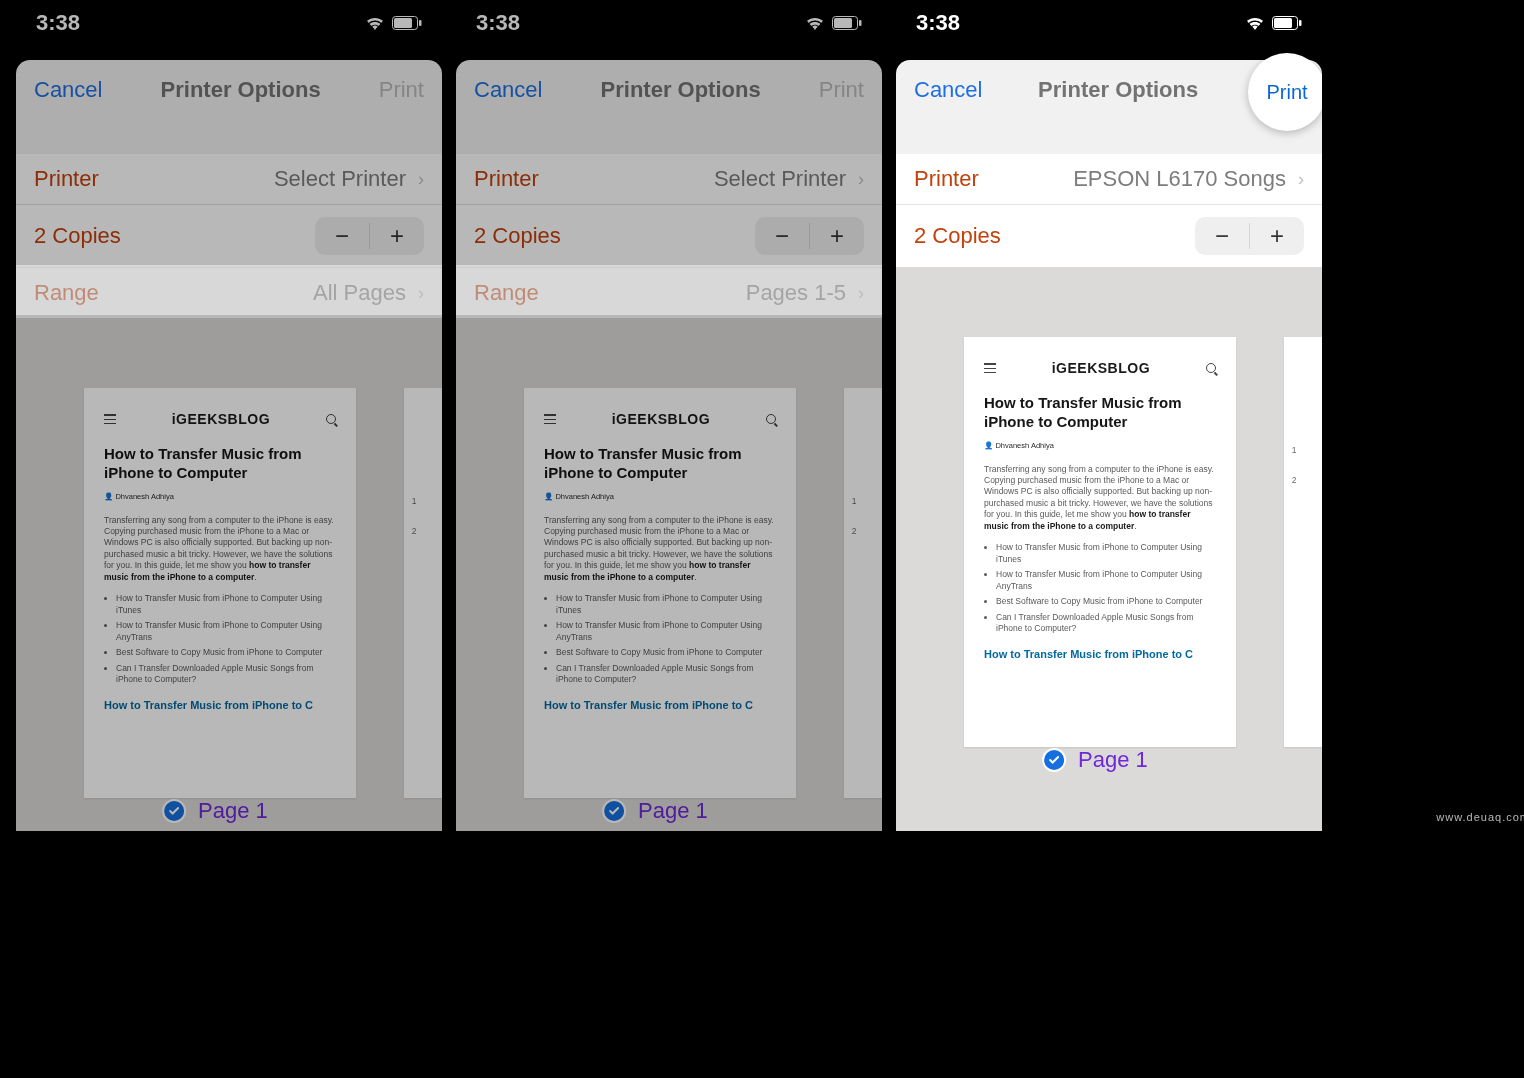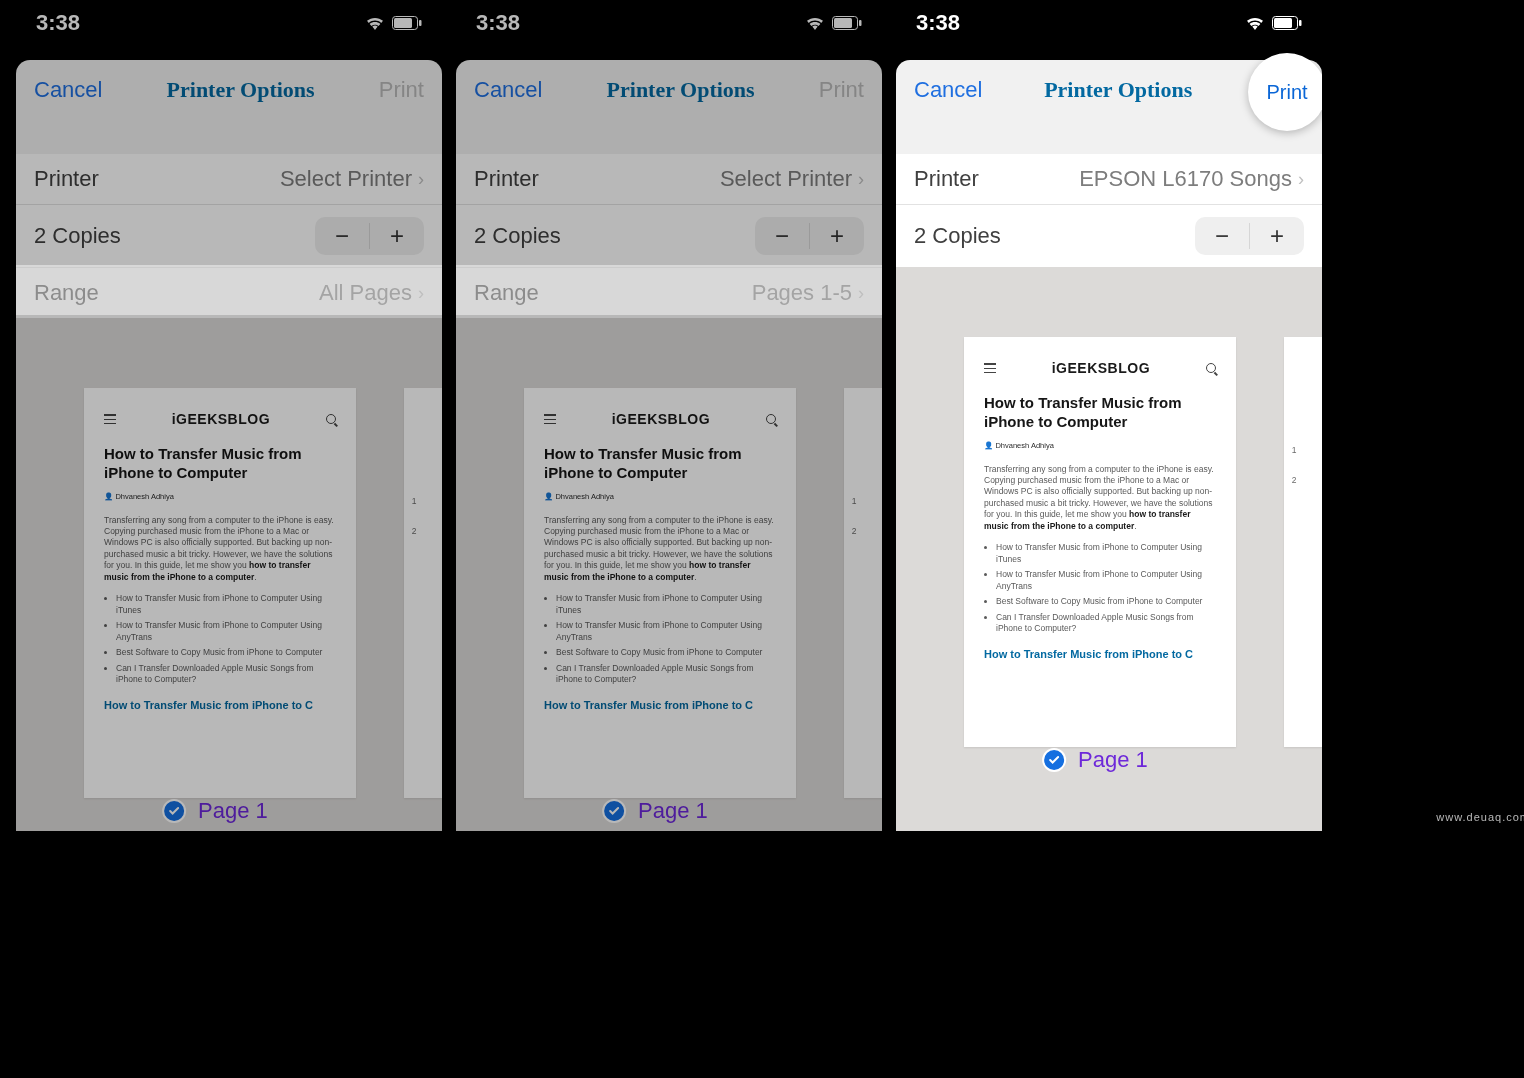--- a/index.html
+++ b/index.html
@@ -20,31 +20,31 @@
   .wifi-icon svg, .battery-icon svg { display: block; }
   .modal-card {
     flex: 1; margin-top: 14px; background: #f1f1f1; border-radius: 14px 14px 0 0; display: flex; flex-direction: column;
     position: relative; overflow: hidden;
   }
   .nav {
     height: 60px; display: flex; align-items: center; justify-content: space-between; padding: 0 18px;
     font-size: 22px;
   }
   .nav .cancel { color: #1f6fe0; font-weight: 400; }
-  .nav .title { color: #0369a1; font-weight: 600; font-family: Liberation Serif, serif; }
+  .nav .title { color: #737373; font-weight: 600; }
   .nav .print-disabled { color: #b9b9b9; font-weight: 400; }
   .nav .print-enabled { color: #0a66d6; font-weight: 600; }
   .settings { margin-top: 34px; background: #fff; }
   .row {
     display: flex; align-items: center; justify-content: space-between;
     padding: 12px 18px; font-size: 22px; color: #111; border-bottom: 1px solid #e2e2e2;
   }
   .row:last-child { border-bottom: none; }
-  .row .label { color: #404040; }
-  .row .value { color: #7d7d7d; display: flex; align-items: center; gap: 6px; }
+  .row .label { color: #c2410c; }
+  .row .value { color: #7d7d7d; display: flex; align-items: center; gap: 12px; }
   .chevron { color: #c0c0c0; font-size: 18px; }
   .stepper {
     display: flex; background: #efefef; border-radius: 10px; overflow: hidden;
   }
   .stepper .btn {
     width: 54px; height: 38px; display: flex; align-items: center; justify-content: center;
     color: #333; font-size: 24px; font-weight: 300;
   }
   .stepper .sep { width: 1px; background: #d6d6d6; margin: 6px 0; }
   .row-highlight { background: #ffffff; }

